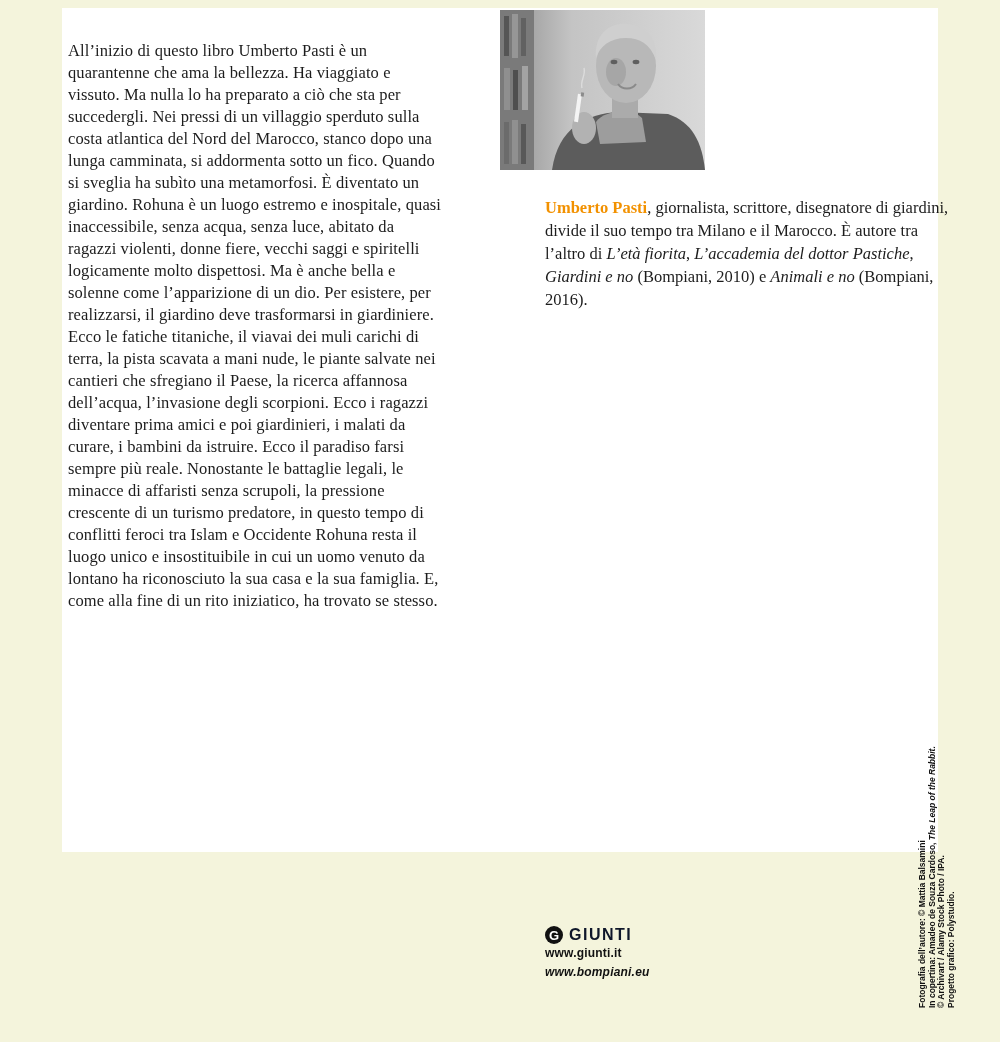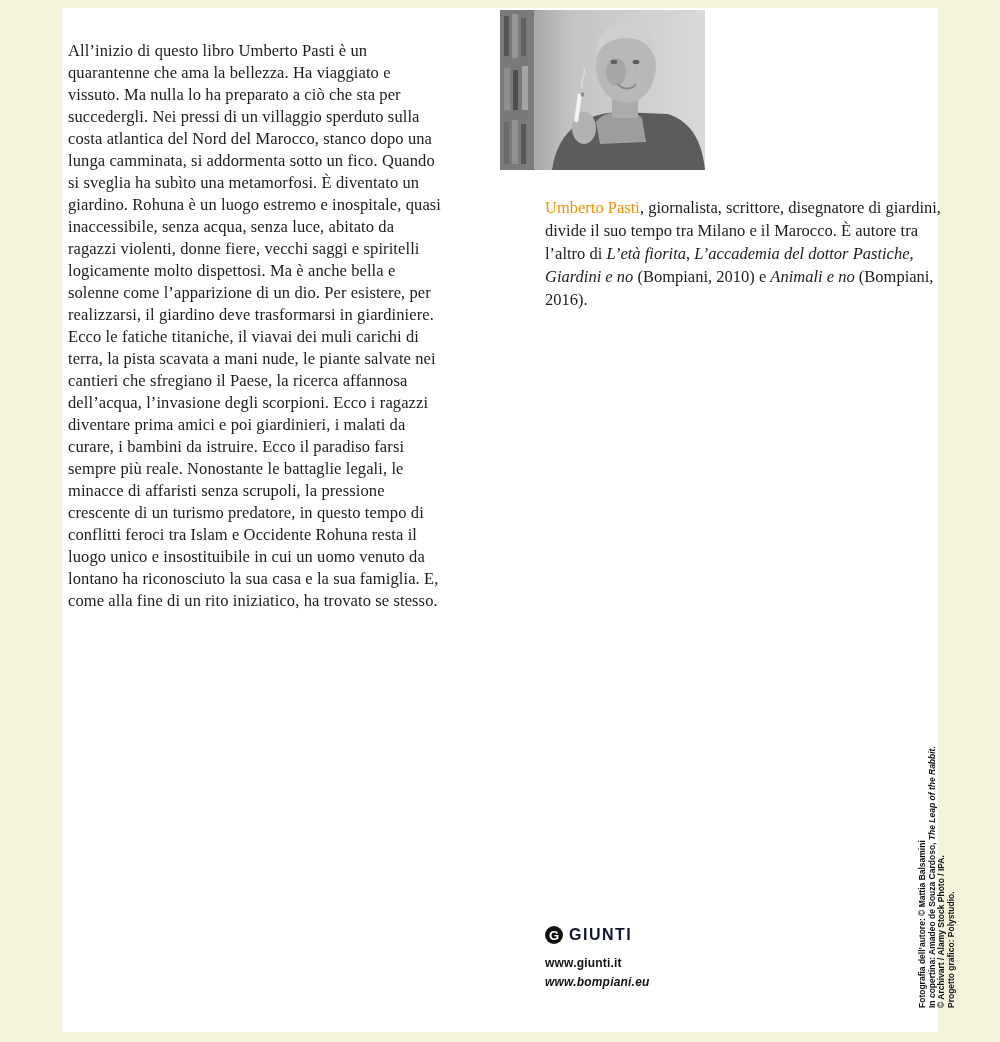--- a/index.html
+++ b/index.html
@@ -7,21 +7,21 @@
   body {
     background: #f4f4dc;
     font-family: "Liberation Serif", serif;
     color: #1c1c1c;
     position: relative;
     overflow: hidden;
   }
   .paper {
     position: absolute;
     left: 62px; top: 8px;
-    width: 876px; height: 1024px;
+    width: 876px; height: 844px;
     background: #ffffff;
   }
   
   .flap-text {
     position: absolute;
     left: 6px; top: 32px;
     width: 376px;
     font-size: 16.5px;
     line-height: 22px;
     letter-spacing: 0.1px;
@@ -39,21 +39,21 @@
   .photo svg { display: block; }
   
   .bio {
     position: absolute;
     left: 483px; top: 188px;
     width: 412px;
     font-size: 16.5px;
     line-height: 23px;
     color: #1c1c1c;
   }
-  .bio .name { color: #f29100; font-weight: normal; text-align: right; }
+  .bio .name { color: #f29100; font-weight: bold; text-align: right; }
   .it { font-style: italic; }
   
   .publisher {
     position: absolute;
     left: 483px; top: 916px;
     width: 220px;
     font-family: "Liberation Sans", sans-serif;
   }
   .logo-row { display: flex; align-items: center; gap: 6px; height: 22px; }
   .logo-mark {
@@ -71,21 +71,21 @@
   .logo-text {
     font-weight: bold;
     font-size: 16px;
     letter-spacing: 1.5px;
     color: #0f172a;
   }
   .url {
     font-weight: bold;
     font-size: 12px;
     color: #111;
-    margin-top: 10px;
+    margin-top: 0;
     letter-spacing: 0.2px;
     cursor: pointer;
   }
   .url + .url { margin-top: 5px; font-style: italic; }
   
   .credits {
     position: absolute;
     left: 856px; top: 1000px;
     width: 280px;
     transform: rotate(-90deg);

